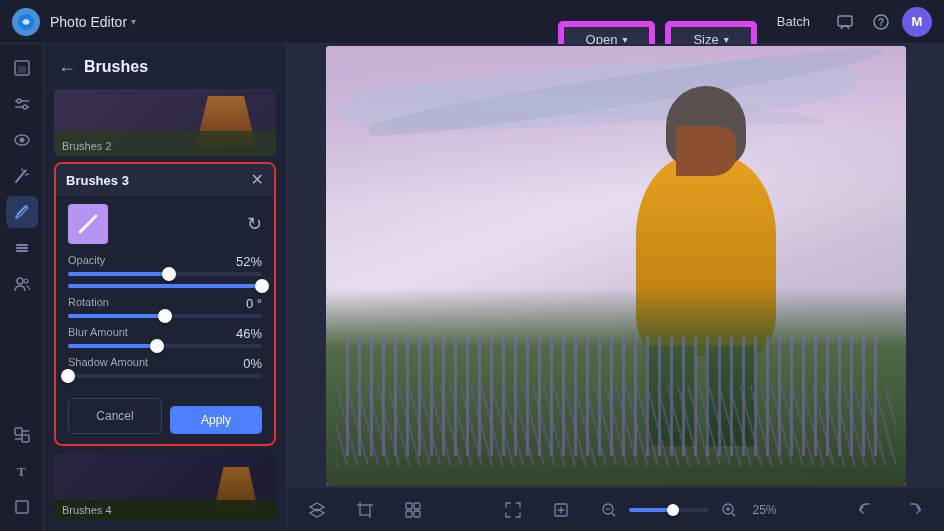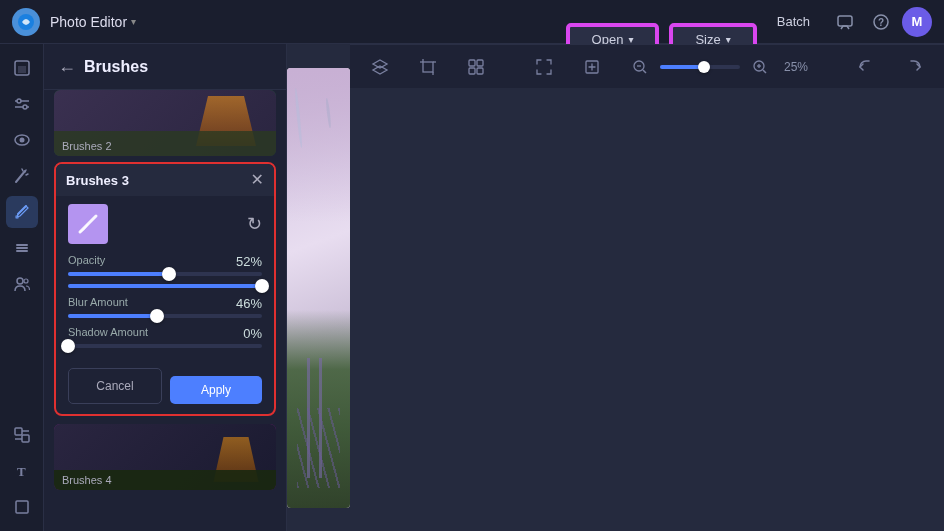--- a/index.html
+++ b/index.html
@@ -4,21 +4,21 @@
   <style>
     * { box-sizing: border-box; margin: 0; padding: 0; }
     body { width: 944px; height: 531px; background: #1a1e2e; color: #cdd0e0; font-family: 'Segoe UI', Arial, sans-serif; font-size: 13px; overflow: hidden; display: flex; flex-direction: column; }
 
     
     .header { height: 44px; background: #1a1e2e; display: flex; align-items: center; padding: 0 12px; gap: 10px; border-bottom: 1px solid #2a2f45; flex-shrink: 0; }
     .logo { width: 28px; height: 28px; background: #4a90d9; border-radius: 50%; display: flex; align-items: center; justify-content: center; font-size: 14px; color: white; font-weight: bold; }
     .app-title { font-size: 14px; color: #dde; display: flex; align-items: center; gap: 4px; }
     .chevron { font-size: 10px; color: #888; }
     .header-spacer { flex: 1; }
-    .header-btn { background: #2a2f45; border: 4px solid #d946ef; color: #cdd0e0; padding: 5px 22px; border-radius: 5px; cursor: pointer; font-size: 13px; display: flex; align-items: center; gap: 5px; margin-top: 36px; }
+    .header-btn { background: #2a2f45; border: 6px solid #d946ef; color: #cdd0e0; padding: 5px 22px; border-radius: 5px; cursor: pointer; font-size: 13px; display: flex; align-items: center; gap: 5px; margin-top: 36px; }
     .batch-btn { background: transparent; border: none; color: #cdd0e0; padding: 5px 10px; cursor: pointer; font-size: 13px; }
     .header-icons { display: flex; gap: 6px; align-items: center; }
     .header-icon-btn { background: transparent; border: none; color: #aab; cursor: pointer; font-size: 16px; width: 30px; height: 30px; display: flex; align-items: center; justify-content: center; border-radius: 5px; }
     .avatar { width: 30px; height: 30px; border-radius: 50%; background: #6b5ce7; display: flex; align-items: center; justify-content: center; color: white; font-size: 13px; font-weight: bold; cursor: pointer; }
 
     
     .main { display: flex; flex: 1; overflow: hidden; }
 
     
     .icon-bar { width: 44px; background: #1a1e2e; border-right: 1px solid #2a2f45; display: flex; flex-direction: column; align-items: center; padding: 8px 0; gap: 4px; flex-shrink: 0; }
@@ -60,21 +60,21 @@
     .slider-thumb { width: 14px; height: 14px; background: #fff; border-radius: 50%; position: absolute; top: -5px; transform: translateX(-50%); box-shadow: 0 1px 3px rgba(0,0,0,0.4); cursor: pointer; }
 
     .panel-actions { display: flex; gap: 8px; padding: 8px 12px 10px; }
     .cancel-btn { flex: 1; padding: 7px; background: transparent; border: 1px solid #3a3f5a; border-radius: 5px; color: #aab; cursor: pointer; font-size: 12px; text-align: center; }
     .apply-btn { flex: 1; padding: 7px; background: #4d7fff; border: none; border-radius: 5px; color: white; cursor: pointer; font-size: 12px; text-align: center; font-weight: 500; margin-top: 8px; }
 
     .brush-thumb2 { width: 100%; height: 66px; background: #701a75; border-radius: 6px; margin-top: 6px; position: relative; overflow: hidden; }
     .brush-thumb-label2 { position: absolute; bottom: 4px; left: 8px; font-size: 11px; color: #aab; }
 
     
-    .canvas-area { flex: 1; background: #252a3e; display: flex; flex-direction: row; overflow: hidden; }
+    .canvas-area { flex: 1; background: #252a3e; display: flex; flex-direction: column; overflow: hidden; }
     .canvas-main { flex: 1; display: flex; align-items: center; justify-content: center; overflow: hidden; position: relative; }
     .canvas-img { width: 580px; height: 440px; background: #f0e8e0; border-radius: 4px; overflow: hidden; position: relative; }
 
     
     .canvas-img-inner { width: 100%; height: 100%; background: linear-gradient(160deg, #c8b8d4 0%, #ddd0e8 25%, #e8ddf0 40%, #ccc0d8 60%, #b0a8c0 100%); position: relative; overflow: hidden; }
     .nature-overlay { position: absolute; bottom: 0; left: 0; right: 0; height: 45%; background: linear-gradient(180deg, transparent 0%, #3a5a30 30%, #2a4a20 60%, #1a3010 100%); opacity: 0.85; }
     .flowers { position: absolute; bottom: 30px; left: 20px; right: 20px; height: 120px; background: repeating-linear-gradient(90deg, #7a6aaa 0px, #7a6aaa 3px, transparent 3px, transparent 12px); opacity: 0.6; }
     .sky-overlay { position: absolute; top: 0; left: 0; right: 0; height: 35%; background: linear-gradient(180deg, #c8b0d4 0%, transparent 100%); }
     .brush-stroke { position: absolute; top: 20px; left: 10px; right: 50px; height: 60px; background: rgba(180,190,220,0.5); border-radius: 40% 60% 30% 70%; transform: rotate(-5deg); }
 
@@ -249,20 +249,30 @@
             </div>
           </div>
 
           <div class="control-row">
             <div class="slider-track">
               <div class="slider-fill" style="width:100%;"></div>
               <div class="slider-thumb" style="left:100%;"></div>
             </div>
           </div>
 
+          <div class="control-row">
+            <div class="control-label-row">
+              <span class="control-label">Rotation</span>
+              <span class="control-value">0 °</span>
+            </div>
+            <div class="slider-track">
+              <div class="slider-fill" style="width:50%;"></div>
+              <div class="slider-thumb" style="left:50%;"></div>
+            </div>
+          </div>
 
           <div class="control-row">
             <div class="control-label-row">
               <span class="control-label">Blur Amount</span>
               <span class="control-value">46%</span>
             </div>
             <div class="slider-track">
               <div class="slider-fill" style="width:46%;"></div>
               <div class="slider-thumb" style="left:46%;"></div>
             </div>

